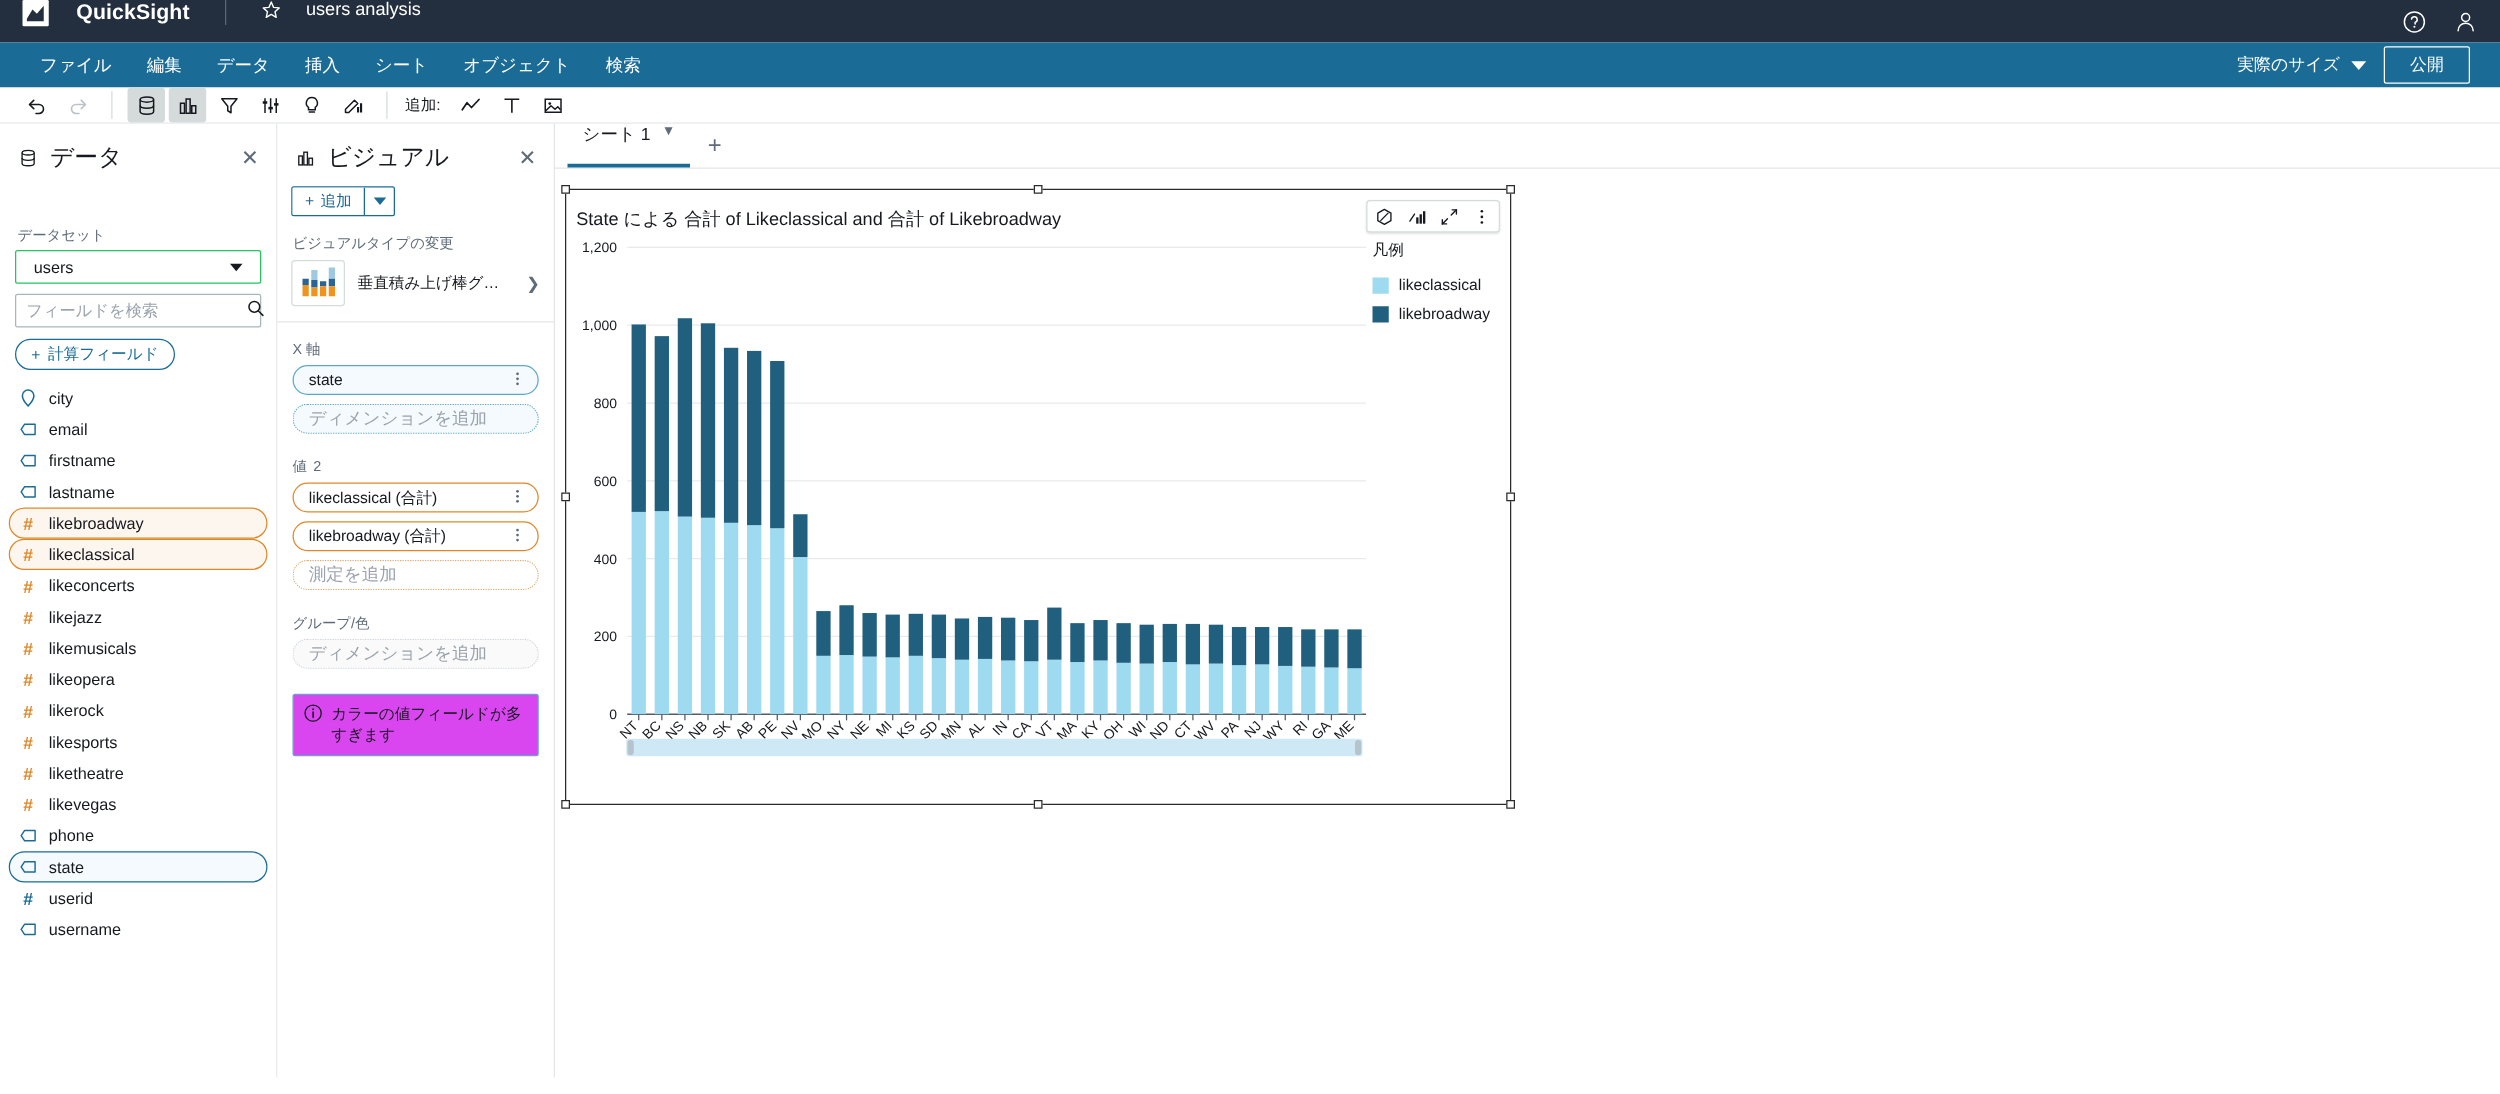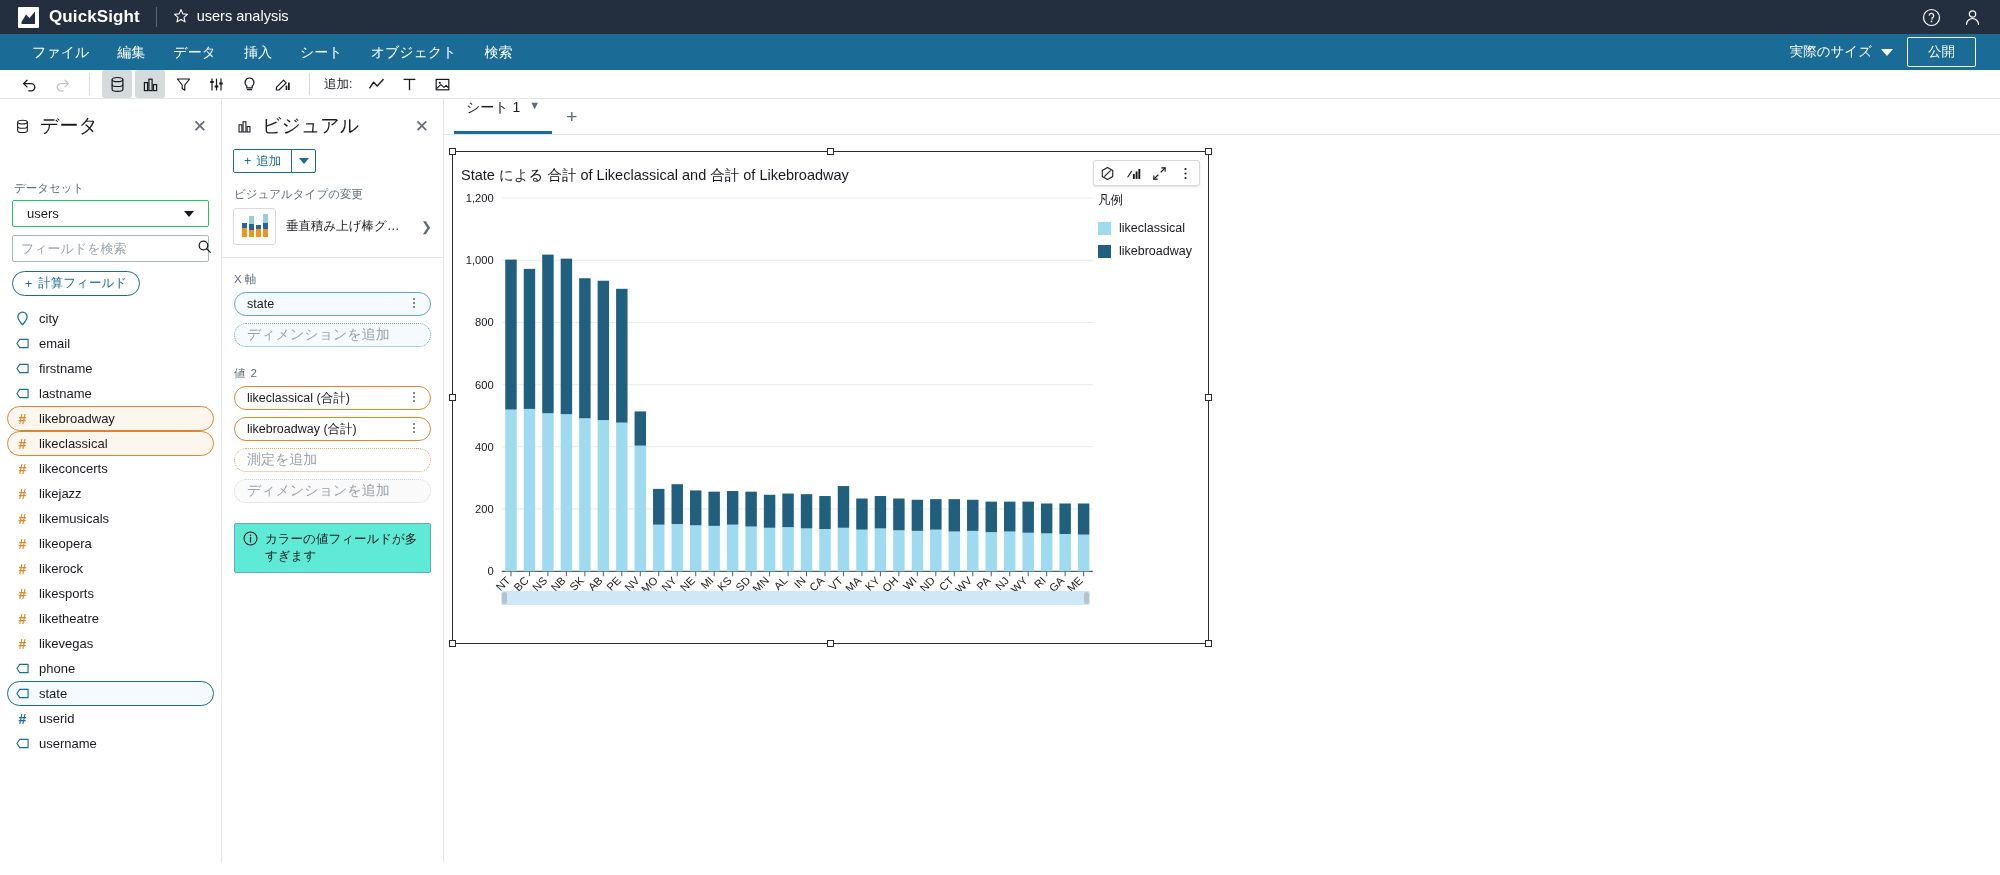--- a/index.html
+++ b/index.html
@@ -6,22 +6,22 @@
   html, body {
     width: 2000px; height: 875px;
     font-family: "Liberation Sans", sans-serif;
     background: #ffffff;
     overflow: hidden;
   }
 
   
   .topbar {
     height: 34px; background: #232f3e;
-    display: flex; align-items: center;
-    padding: 0 18px; color: #ffffff;
+    display: flex; 
+    padding: 0 18px; color: #ffffff; gap: 12px;
   }
   .qs-logo {
     width: 21px; height: 21px; background: #ffffff;
     border-radius: 1px; position: relative; flex: 0 0 auto;
     display: flex; align-items: center; justify-content: center;
   }
   .qs-logo svg { display: block; }
   .qs-name {
     font-size: 17px; font-weight: 700; margin-left: 10px;
     letter-spacing: .1px;
@@ -197,21 +197,21 @@
   .well-empty {
     margin: 0 12px 7px 12px; height: 24px; border-radius: 13px;
     display: flex; align-items: center; padding: 0 12px;
     font-size: 14px; color: #9aa3ad; cursor: pointer;
   }
   .well-empty.blue   { border: 1.5px dotted #5fa8cc; background: #f4fafd; }
   .well-empty.orange { border: 1.5px dotted #e0a86a; background: #ffffff; }
   .well-empty.grey   { border: 1.5px dotted #cfd6dd; background: #fafafa; }
   .warn-box {
     margin: 20px 12px 0 12px; border: 1px solid #5fa8cc; border-radius: 2px;
-    display: flex; gap: 7px; padding: 7px 8px; background: #5eead4;
+    display: flex; gap: 7px; padding: 7px 8px; background: #d946ef;
   }
   .warn-box .txt { font-size: 12.5px; color: #16191f; line-height: 1.35; }
 
   
   .canvas-area { flex: 1; display: flex; flex-direction: column; background: #ffffff; }
   .sheet-tabs {
     height: 36px; display: flex; align-items: stretch; padding-left: 10px;
     border-bottom: 1px solid #e3e5e8;
   }
   .sheet-tab {
@@ -610,20 +610,21 @@
         </div>
         <div class="well-pill orange">
           <span>likebroadway (合計)</span>
           <span class="kebab"><svg width="12" height="14" viewBox="0 0 12 14">
               <circle cx="6" cy="3" r="1.1" fill="#5f6b7a"></circle>
               <circle cx="6" cy="7" r="1.1" fill="#5f6b7a"></circle>
               <circle cx="6" cy="11" r="1.1" fill="#5f6b7a"></circle>
             </svg></span>
         </div>
         <div class="well-empty orange">測定を追加</div>
+        <div class="well-label"><span>グループ/色</span></div>
         <div class="well-empty grey">ディメンションを追加</div>
         <div class="warn-box">
           <span><svg width="15" height="15" viewBox="0 0 16 16">
               <circle cx="8" cy="8" r="6.9" fill="none" stroke="#16191f" stroke-width="1.1"></circle>
               <circle cx="8" cy="4.7" r="0.85" fill="#16191f"></circle>
               <line x1="8" y1="7" x2="8" y2="11.6" stroke="#16191f" stroke-width="1.35" stroke-linecap="round"></line>
             </svg></span>
           <span class="txt">カラーの値フィールドが多すぎます</span>
         </div>
       </div>

